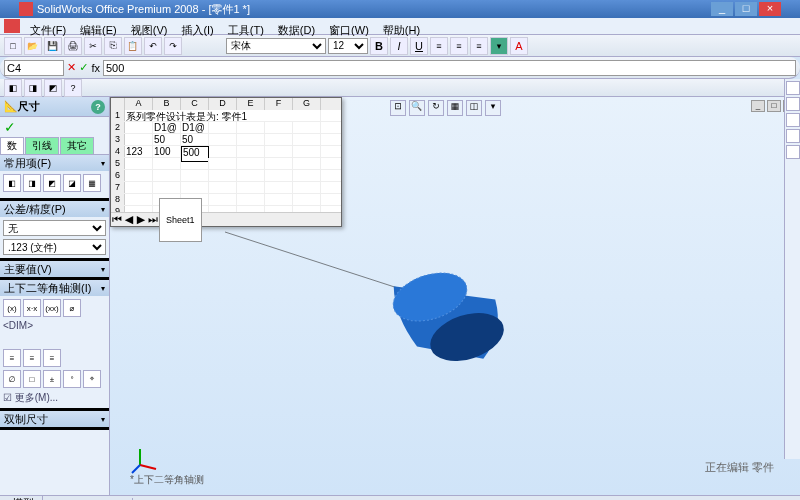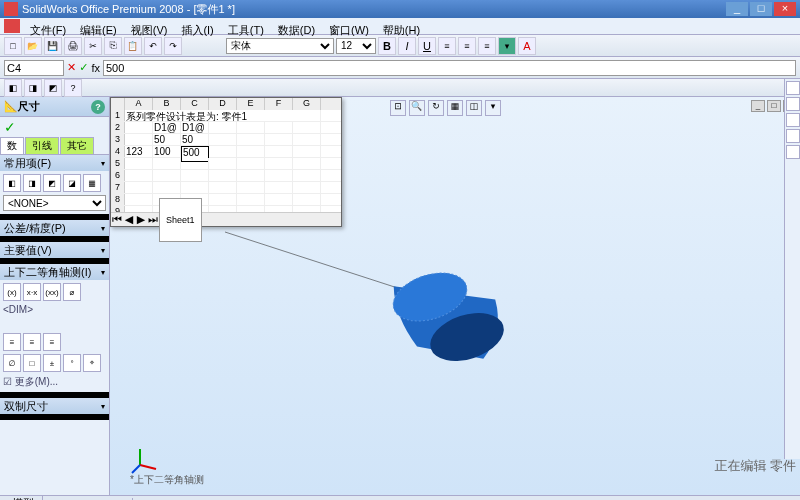--- a/index.html
+++ b/index.html
@@ -1,39 +1,39 @@
 <!DOCTYPE html>
 <html><head>
 <meta charset="utf-8">
 <style>
 * { margin:0; padding:0; box-sizing:border-box; font-family:'Microsoft YaHei','SimSun',Arial,sans-serif; font-size:11px; }
 body { width:800px; height:500px; overflow:hidden; background:#d4e5f7; position:relative; }
-.titlebar { height:18px; background:linear-gradient(#5a8fd6,#3a6fb6); color:#fff; display:flex; align-items:center; padding:0 4px; }
+.titlebar { height:18px; background:linear-gradient(#5a8fd6,#3a6fb6); color:#fff; display:flex; align-items:center; padding:0 19px; }
 .titlebar .icon { width:14px; height:14px; background:#d44; margin-right:4px; }
 .titlebar .title { flex:1; font-size:11px; }
 .titlebar .winbtns { display:flex; gap:2px; }
 .titlebar .winbtns div { width:22px; height:14px; background:#6a9fd6; text-align:center; line-height:12px; }
 .titlebar .winbtns .close { background:#d44; }
 .menubar { height:17px; background:#e8f0fa; border-bottom:1px solid #aac; display:flex; align-items:center; padding:0 4px; gap:2px; }
 .menubar .mi { padding:0 6px; cursor:pointer;margin-top:8px; }
 .menubar .swlogo { width:16px; height:14px; background:#d44; margin-right:2px; }
 .toolbar { height:22px; background:linear-gradient(#f0f4fa,#dde6f0); border-bottom:1px solid #aac; display:flex; align-items:center; padding:0 4px; gap:2px; }
 .tbtn { width:18px; height:18px; background:#eef; border:1px solid #ccd; display:inline-flex; align-items:center; justify-content:center; font-size:9px; }
-.tbar2 { height:22px; background:linear-gradient(#f0f4fa,#dde6f0); border-bottom:1px solid #aac; display:flex; align-items:center; padding:0 4px; gap:3px; }
+.tbar2 { height:22px; background:linear-gradient(#f0f4fa,#dde6f0); border-bottom:1px solid #aac; display:flex; align-items:center; padding:0 4px; gap:3px;border-radius:11px; }
 .cellref { width:60px; height:16px; background:#fff; border:1px solid #999; padding:0 2px; }
 .formula { flex:0 0 40px; height:16px; background:#fff; border:1px solid #999; padding:0 2px; }
 .main { display:flex; height:398px; }
 .sidebar { width:110px; background:#e8f0fa; border-right:1px solid #aac; display:flex; flex-direction:column; }
 .sidehdr { height:20px; background:linear-gradient(#d0e0f4,#b8d0ea); border-bottom:1px solid #aac; display:flex; align-items:center; padding:0 4px; font-weight:bold; }
 .sidehdr .qmark { margin-left:auto; width:14px; height:14px; background:#4a8; color:#fff; border-radius:50%; text-align:center; line-height:14px; font-size:9px; }
 .check { color:#0a0; font-size:14px; padding:2px 4px; }
 .tabs { display:flex; height:18px; border-bottom:1px solid #aac; }
-.tab { padding:0 6px; background:#bef264; border:1px solid #aac; border-bottom:none; margin-right:1px; font-size:10px; display:flex; align-items:center; }
+.tab { padding:0 6px; background:#86efac; border:1px solid #aac; border-bottom:none; margin-right:1px; font-size:10px; display:flex; align-items:center; }
 .tab.active { background:#fff; }
-.grp { border-bottom:6px solid #000000; }
+.grp { border-bottom:3px solid #000000; }
 .grphdr { height:16px; background:linear-gradient(#d0e0f4,#b8d0ea); padding:0 4px; display:flex; align-items:center; font-size:10px; }
 .grphdr .arrow { margin-left:auto; font-size:8px; }
 .grpbody { padding:3px; }
 .btnrow { display:flex; gap:2px; margin-bottom:3px; }
 .sbtn { width:18px; height:18px; background:#fff; border:1px solid #aac; font-size:8px; display:flex; align-items:center; justify-content:center; }
 .sel { width:100%; height:16px; background:#fff; border:1px solid #999; font-size:10px; }
 .inp { width:100%; height:16px; background:#fff; border:1px solid #999; font-size:10px; padding:0 2px; }
 .lbl { font-size:10px; color:#446; }
 .viewport { flex:1; background:linear-gradient(#e8f2fc,#d0e4f8); position:relative; }
 .minigrid { position:absolute; top:0; left:0; width:232px; height:130px; background:#fff; border:1px solid #666; box-shadow:2px 2px 4px rgba(0,0,0,.3); }
@@ -46,21 +46,21 @@
 .gridrow .cell.sel { border:1px solid #000; background:#fff; }
 .sheettab { position:absolute; bottom:0; left:0; right:0; height:14px; background:#eee; border-top:1px solid #ccc; display:flex; align-items:center; font-size:9px; }
 .sheettab .nav { width:12px; text-align:center; }
 .sheettab .tab { padding:16px 6px; background:#fff; border:1px solid #999; font-size:9px; }
 .cylinder { position:absolute; top:165px; left:275px; width:130px; height:110px; }
 .axis3d { position:absolute; bottom:20px; left:20px; width:30px; height:30px; }
 .viewbtns { position:absolute; top:3px; left:280px; display:flex; gap:3px; }
 .viewbtns .vb { width:16px; height:16px; background:#e8f0fa; border:1px solid #aac; font-size:9px; text-align:center; }
 .miniwin { position:absolute; top:3px; right:3px; display:flex; gap:2px; }
 .miniwin div { width:14px; height:12px; background:#ddd; border:1px solid #999; font-size:8px; text-align:center; }
-.status { position:absolute; right:4px; bottom:20px; font-size:13px; color:#666; }
+.status { position:absolute; right:26px; bottom:20px; font-size:11px; color:#666; }
 .tabbar { height:16px; background:#e0e8f2; border-top:1px solid #aac; display:flex; align-items:center; padding:0 4px; font-size:9px; }
 .tabbar .t { padding:0 8px; border-right:1px solid #aac; }
 .rside { position:absolute; right:0; top:79px; width:16px; background:#e8f0fa; border-left:1px solid #aac; height:380px; }
 .rside .rb { width:14px; height:14px; margin:2px auto; background:#fff; border:1px solid #aac; }
 .viewnote { position:absolute; bottom:8px; left:20px; font-size:10px; color:#555; }
 </style>
 </head>
 <body>
 
 <div class="titlebar">
@@ -89,21 +89,21 @@
   <div class="tbtn">□</div>
   <div class="tbtn">📂</div>
   <div class="tbtn">💾</div>
   <div class="tbtn">🖨</div>
   <div class="tbtn">✂</div>
   <div class="tbtn">⎘</div>
   <div class="tbtn">📋</div>
   <div class="tbtn">↶</div>
   <div class="tbtn">↷</div>
   <div style="flex:0 0 40px"></div>
-  <select class="sel" style="width:108px"><option>宋体</option></select>
+  <select class="sel" style="width:100px"><option>宋体</option></select>
   <select class="sel" style="width:40px"><option>12</option></select>
   <div class="tbtn">
       <b>B</b>
     </div>
   <div class="tbtn">
       <i>I</i>
     </div>
   <div class="tbtn">
       <u>U</u>
     </div>
@@ -150,28 +150,32 @@
           <span class="arrow">▾</span>
         </div>
       <div class="grpbody">
         <div class="btnrow">
           <div class="sbtn">◧</div>
           <div class="sbtn">◨</div>
           <div class="sbtn">◩</div>
           <div class="sbtn">◪</div>
           <div class="sbtn">▦</div>
         </div>
-        <select class="sel"><option>&lt;NONE&gt;</option></select>
       </div>
     </div>
     <div class="grp">
       <div class="grphdr">
           <span>公差/精度(P)</span>
           <span class="arrow">▾</span>
         </div>
+      <div class="grpbody">
+        <select class="sel"><option>无</option></select>
+        <div style="height:3px"></div>
+        <select class="sel"><option>.123 (文件)</option></select>
+      </div>
     </div>
     <div class="grp">
       <div class="grphdr">
           <span>主要值(V)</span>
           <span class="arrow">▾</span>
         </div>
     </div>
     <div class="grp">
       <div class="grphdr">
           <span>上下二等角轴测(I)</span>

